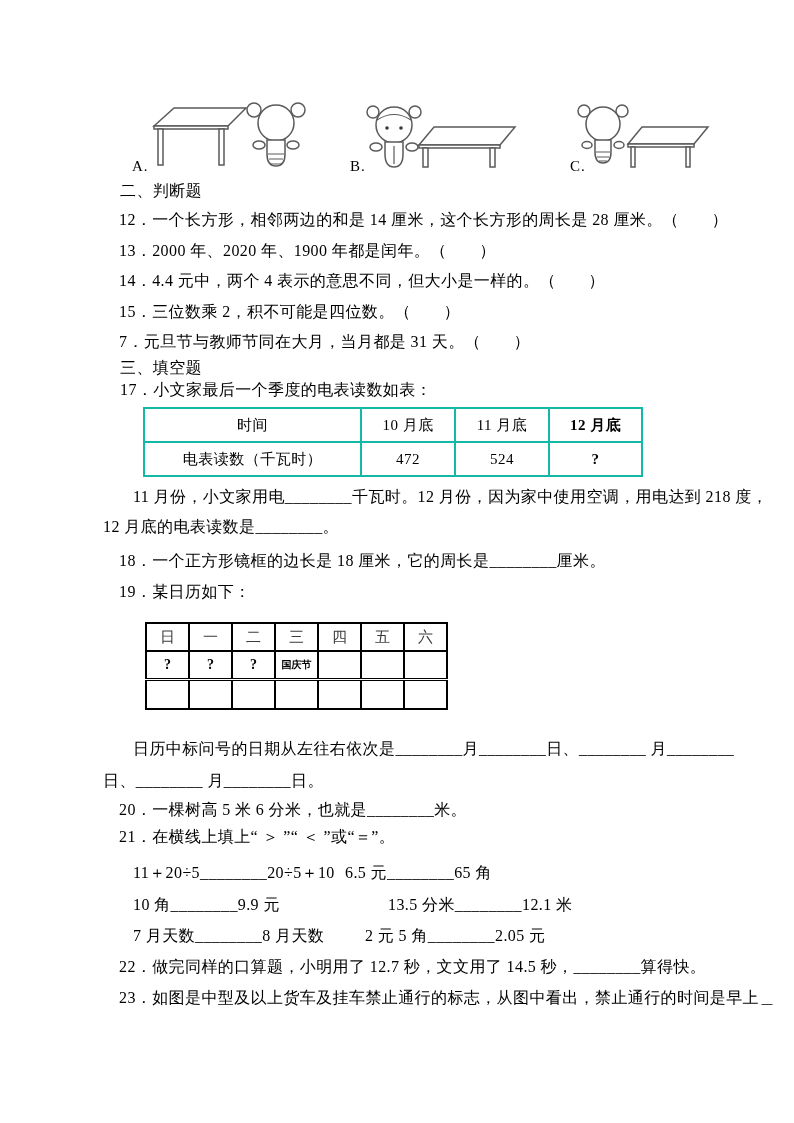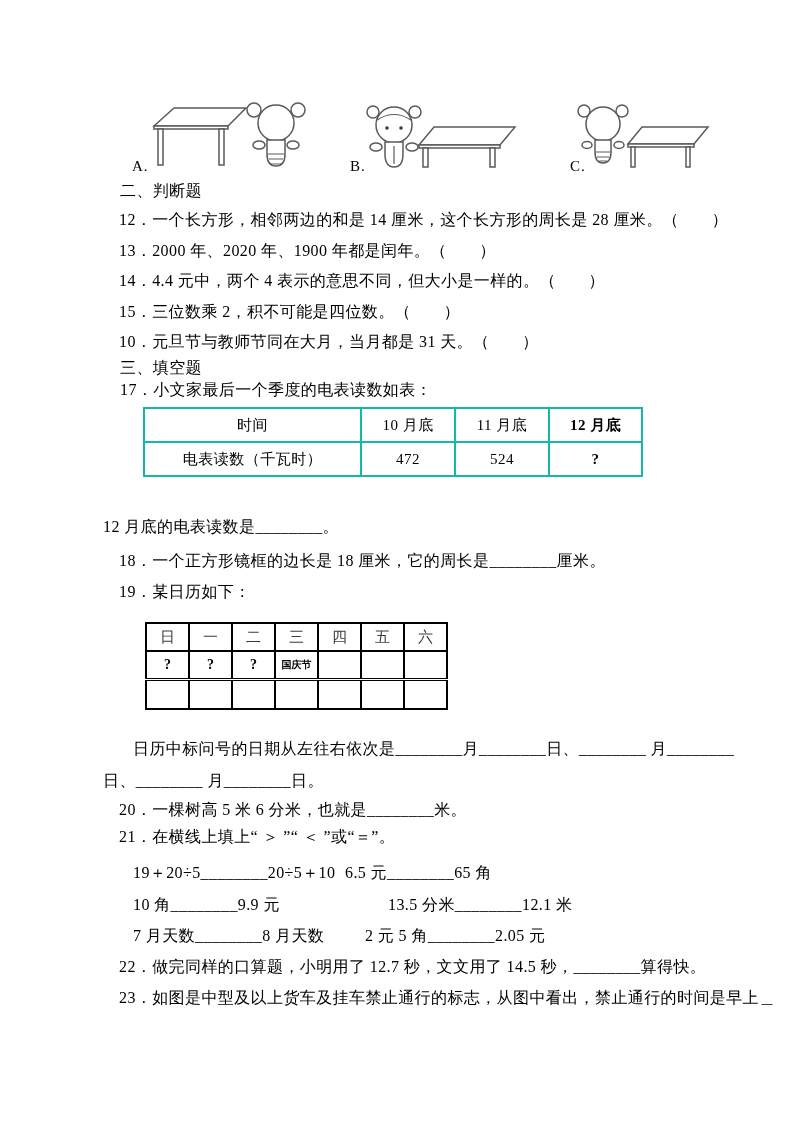--- a/index.html
+++ b/index.html
@@ -107,21 +107,21 @@
     </g>
   </svg>
   <span class="figlabel" style="left:570px;top:158px">C.</span>
 
   <div class="line" style="left:120px;top:181px">二、判断题</div>
 
   <div class="line" style="left:119px;top:210px">12．一个长方形，相邻两边的和是 14 厘米，这个长方形的周长是 28 厘米。（　　）</div>
   <div class="line" style="left:119px;top:241px">13．2000 年、2020 年、1900 年都是闰年。（　　）</div>
   <div class="line" style="left:119px;top:271px">14．4.4 元中，两个 4 表示的意思不同，但大小是一样的。（　　）</div>
   <div class="line" style="left:119px;top:302px">15．三位数乘 2，积不可能是四位数。（　　）</div>
-  <div class="line" style="left:119px;top:332px">10．元旦节与教师节同在大月，当月都是 31 天。（　　）</div>
+  <div class="line" style="left:119px;top:332px">7．元旦节与教师节同在大月，当月都是 31 天。（　　）</div>
 
   <div class="line" style="left:120px;top:358px">三、填空题</div>
 
   <div class="line" style="left:120px;top:380px">17．小文家最后一个季度的电表读数如表：</div>
 
   <table class="meter">
     <tbody>
       <tr>
         <td class="c0">时间</td>
         <td class="c1">10 月底</td>
@@ -130,20 +130,21 @@
       </tr>
       <tr>
         <td class="c0">电表读数（千瓦时）</td>
         <td class="c1">472</td>
         <td class="c2">524</td>
         <td class="c3">?</td>
       </tr>
     </tbody>
   </table>
 
+  <div class="line" style="left:133px;top:487px">11 月份，小文家用电________千瓦时。12 月份，因为家中使用空调，用电达到 218 度，</div>
   <div class="line" style="left:103px;top:517px">12 月底的电表读数是________。</div>
 
   <div class="line" style="left:119px;top:551px">18．一个正方形镜框的边长是 18 厘米，它的周长是________厘米。</div>
 
   <div class="line" style="left:119px;top:582px">19．某日历如下：</div>
 
   <table class="cal">
     <tbody>
       <tr class="hd">
         <td>日</td>
@@ -176,21 +177,21 @@
   </table>
 
   <div class="line" style="left:133px;top:739px">日历中标问号的日期从左往右依次是________月________日、________ 月________</div>
   <div class="line" style="left:103px;top:771px">日、________ 月________日。</div>
 
   <div class="line" style="left:119px;top:800px">20．一棵树高 5 米 6 分米，也就是________米。</div>
 
   <div class="line" style="left:119px;top:827px">21．在横线上填上“ ＞ ”“ ＜ ”或“＝”。</div>
 
   <div class="line" style="left:0;top:863px;width:794px">
-    <span style="position:absolute;left:133px">19＋20÷5________20÷5＋10</span>
+    <span style="position:absolute;left:133px">11＋20÷5________20÷5＋10</span>
     <span style="position:absolute;left:345px">6.5 元________65 角</span>
   </div>
   <div class="line" style="left:0;top:895px;width:794px">
     <span style="position:absolute;left:133px">10 角________9.9 元</span>
     <span style="position:absolute;left:388px">13.5 分米________12.1 米</span>
   </div>
   <div class="line" style="left:0;top:926px;width:794px">
     <span style="position:absolute;left:133px">7 月天数________8 月天数</span>
     <span style="position:absolute;left:365px">2 元 5 角________2.05 元</span>
   </div>

